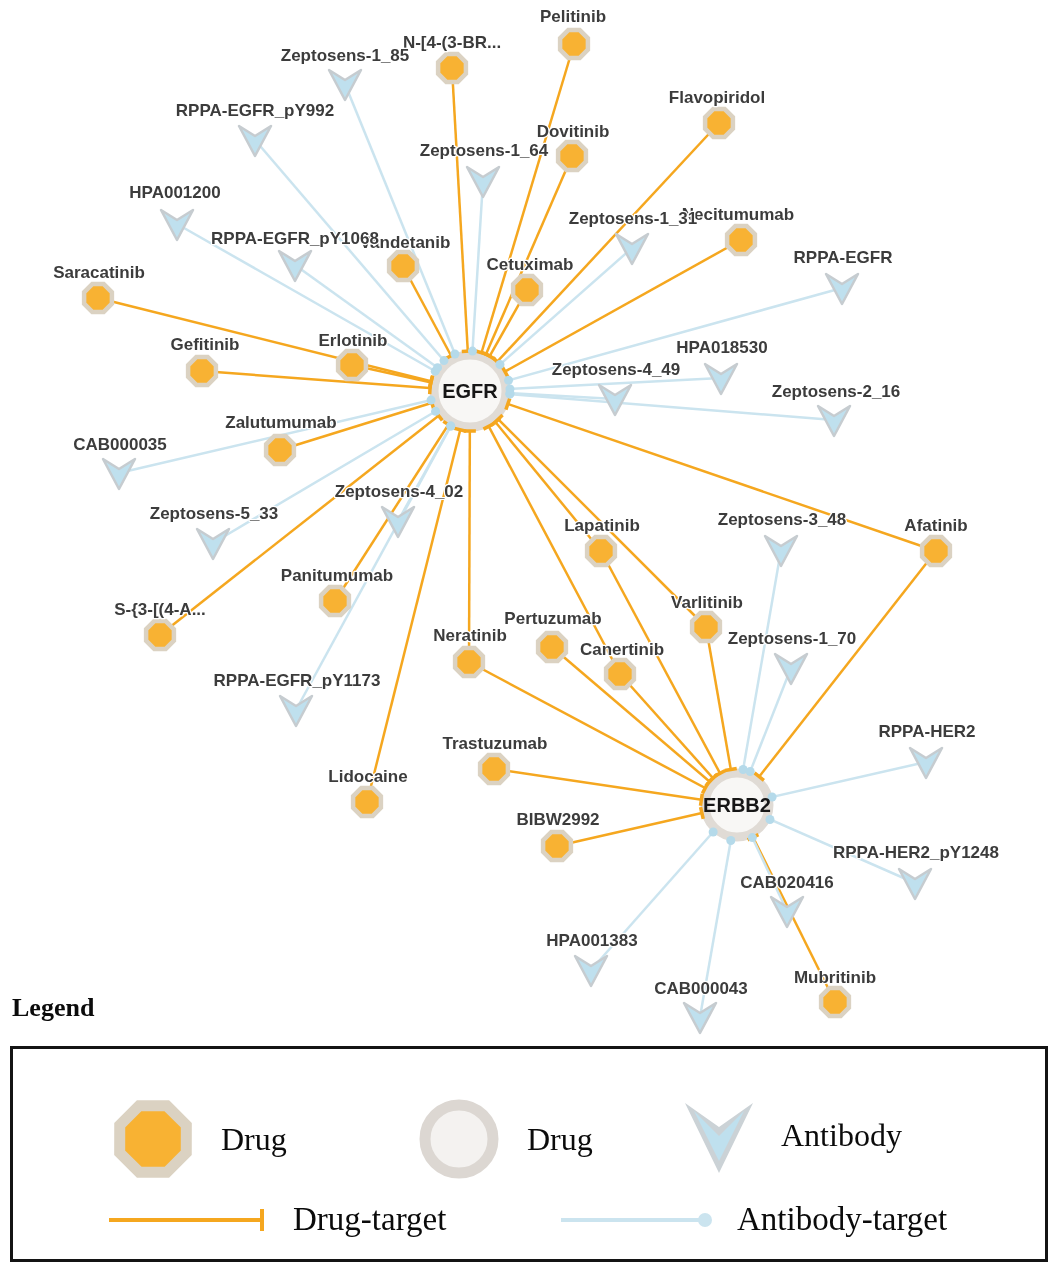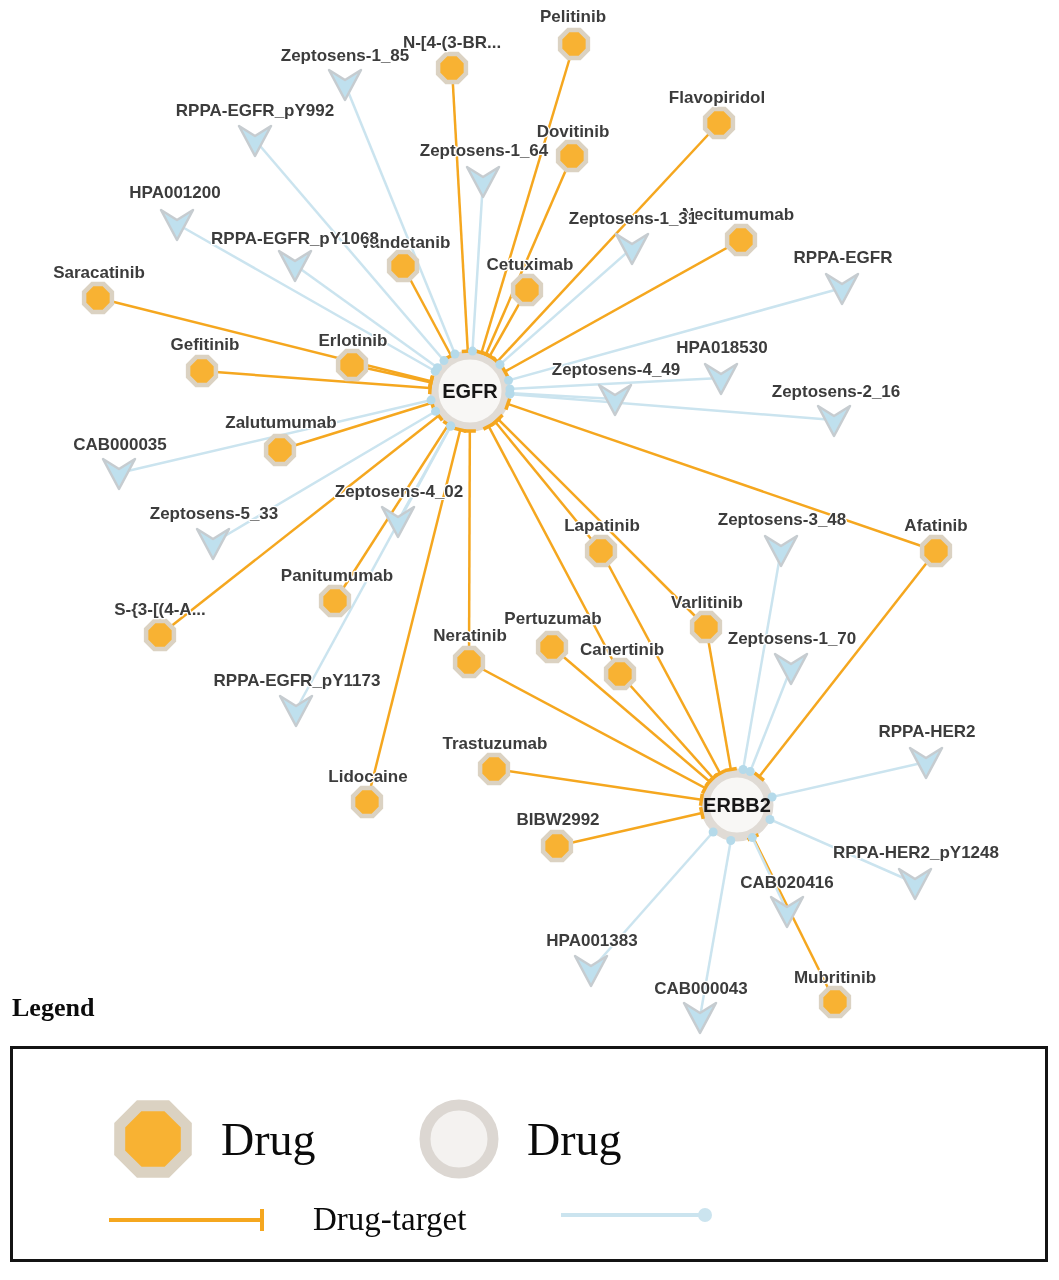--- a/index.html
+++ b/index.html
@@ -10,22 +10,22 @@
               fill:#3c3c3c;text-anchor:middle;paint-order:stroke;stroke:#ffffff;
               stroke-width:2.5px;stroke-linejoin:round;}
   .gene-label{font-family:"Liberation Sans",sans-serif;font-weight:bold;font-size:20px;
               fill:#161616;text-anchor:middle;}
   
   #legend-title{position:absolute;left:12px;top:993px;font-family:"Liberation Serif",serif;
                 font-weight:bold;font-size:26px;color:#0b0b0b;}
   #legend-box{position:absolute;left:10px;top:1046px;width:1032px;height:210px;
               border:3px solid #141414;background:#ffffff;}
   .legend-item{position:absolute;display:flex;align-items:center;gap:20px;}
-  .legend-node-label{font-family:"Liberation Serif",serif;font-size:46px;color:#0b0b0b;}
-  .legend-edge-label{font-family:"Liberation Serif",serif;font-size:33px;color:#0b0b0b;margin-left:20px;}
+  .legend-node-label{font-family:"Liberation Serif",serif;font-size:32px;color:#0b0b0b;}
+  .legend-edge-label{font-family:"Liberation Serif",serif;font-size:33px;color:#0b0b0b;}
   #legend-item-drug{left:92px;top:42px;}
   #legend-item-gene{left:398px;top:42px;}
   #legend-item-antibody{left:664px;top:40px;}
   #legend-item-drug-target{left:92px;top:152px;}
   #legend-item-antibody-target{left:544px;top:152px;}
 </style>
 </head>
 <body>
 
 <div id="page">
@@ -242,30 +242,38 @@
       <span class="legend-node-label">Drug</span>
     </div>
 
     <div class="legend-item" id="legend-item-gene">
       <svg width="96" height="96" viewBox="0 0 96 96">
         <circle cx="48" cy="48" r="34" fill="#F4F2F0" stroke="#DCD7D2" stroke-width="11"></circle>
       </svg>
       <span class="legend-node-label">Drug</span>
     </div>
 
+    <div class="legend-item" id="legend-item-antibody">
+      <svg width="84" height="92" viewBox="0 0 84 92">
+        <polygon points="8,14 42,38 76,14 42,84" fill="#CBD2D6"></polygon>
+        <polygon points="17,22 42,47 67,22 42,72" fill="#BFE0EE"></polygon>
+      </svg>
+      <span class="legend-node-label">Antibody</span>
+    </div>
 
     <div class="legend-item" id="legend-item-drug-target">
       <svg width="168" height="28" viewBox="0 0 168 28">
         <line x1="4" y1="14" x2="156" y2="14" stroke="#F5A71F" stroke-width="4"></line>
         <line x1="157" y1="3" x2="157" y2="25" stroke="#F5A71F" stroke-width="4"></line>
       </svg>
       <span class="legend-edge-label">Drug-target</span>
     </div>
 
     <div class="legend-item" id="legend-item-antibody-target">
       <svg width="160" height="28" viewBox="0 0 160 28">
         <line x1="4" y1="14" x2="142" y2="14" stroke="#CBE4EF" stroke-width="4"></line>
         <circle cx="148" cy="14" r="7" fill="#CBE4EF"></circle>
       </svg>
+      <span class="legend-edge-label">Antibody-target</span>
     </div>
 
   </div>
 </div>
 
 </body></html>

